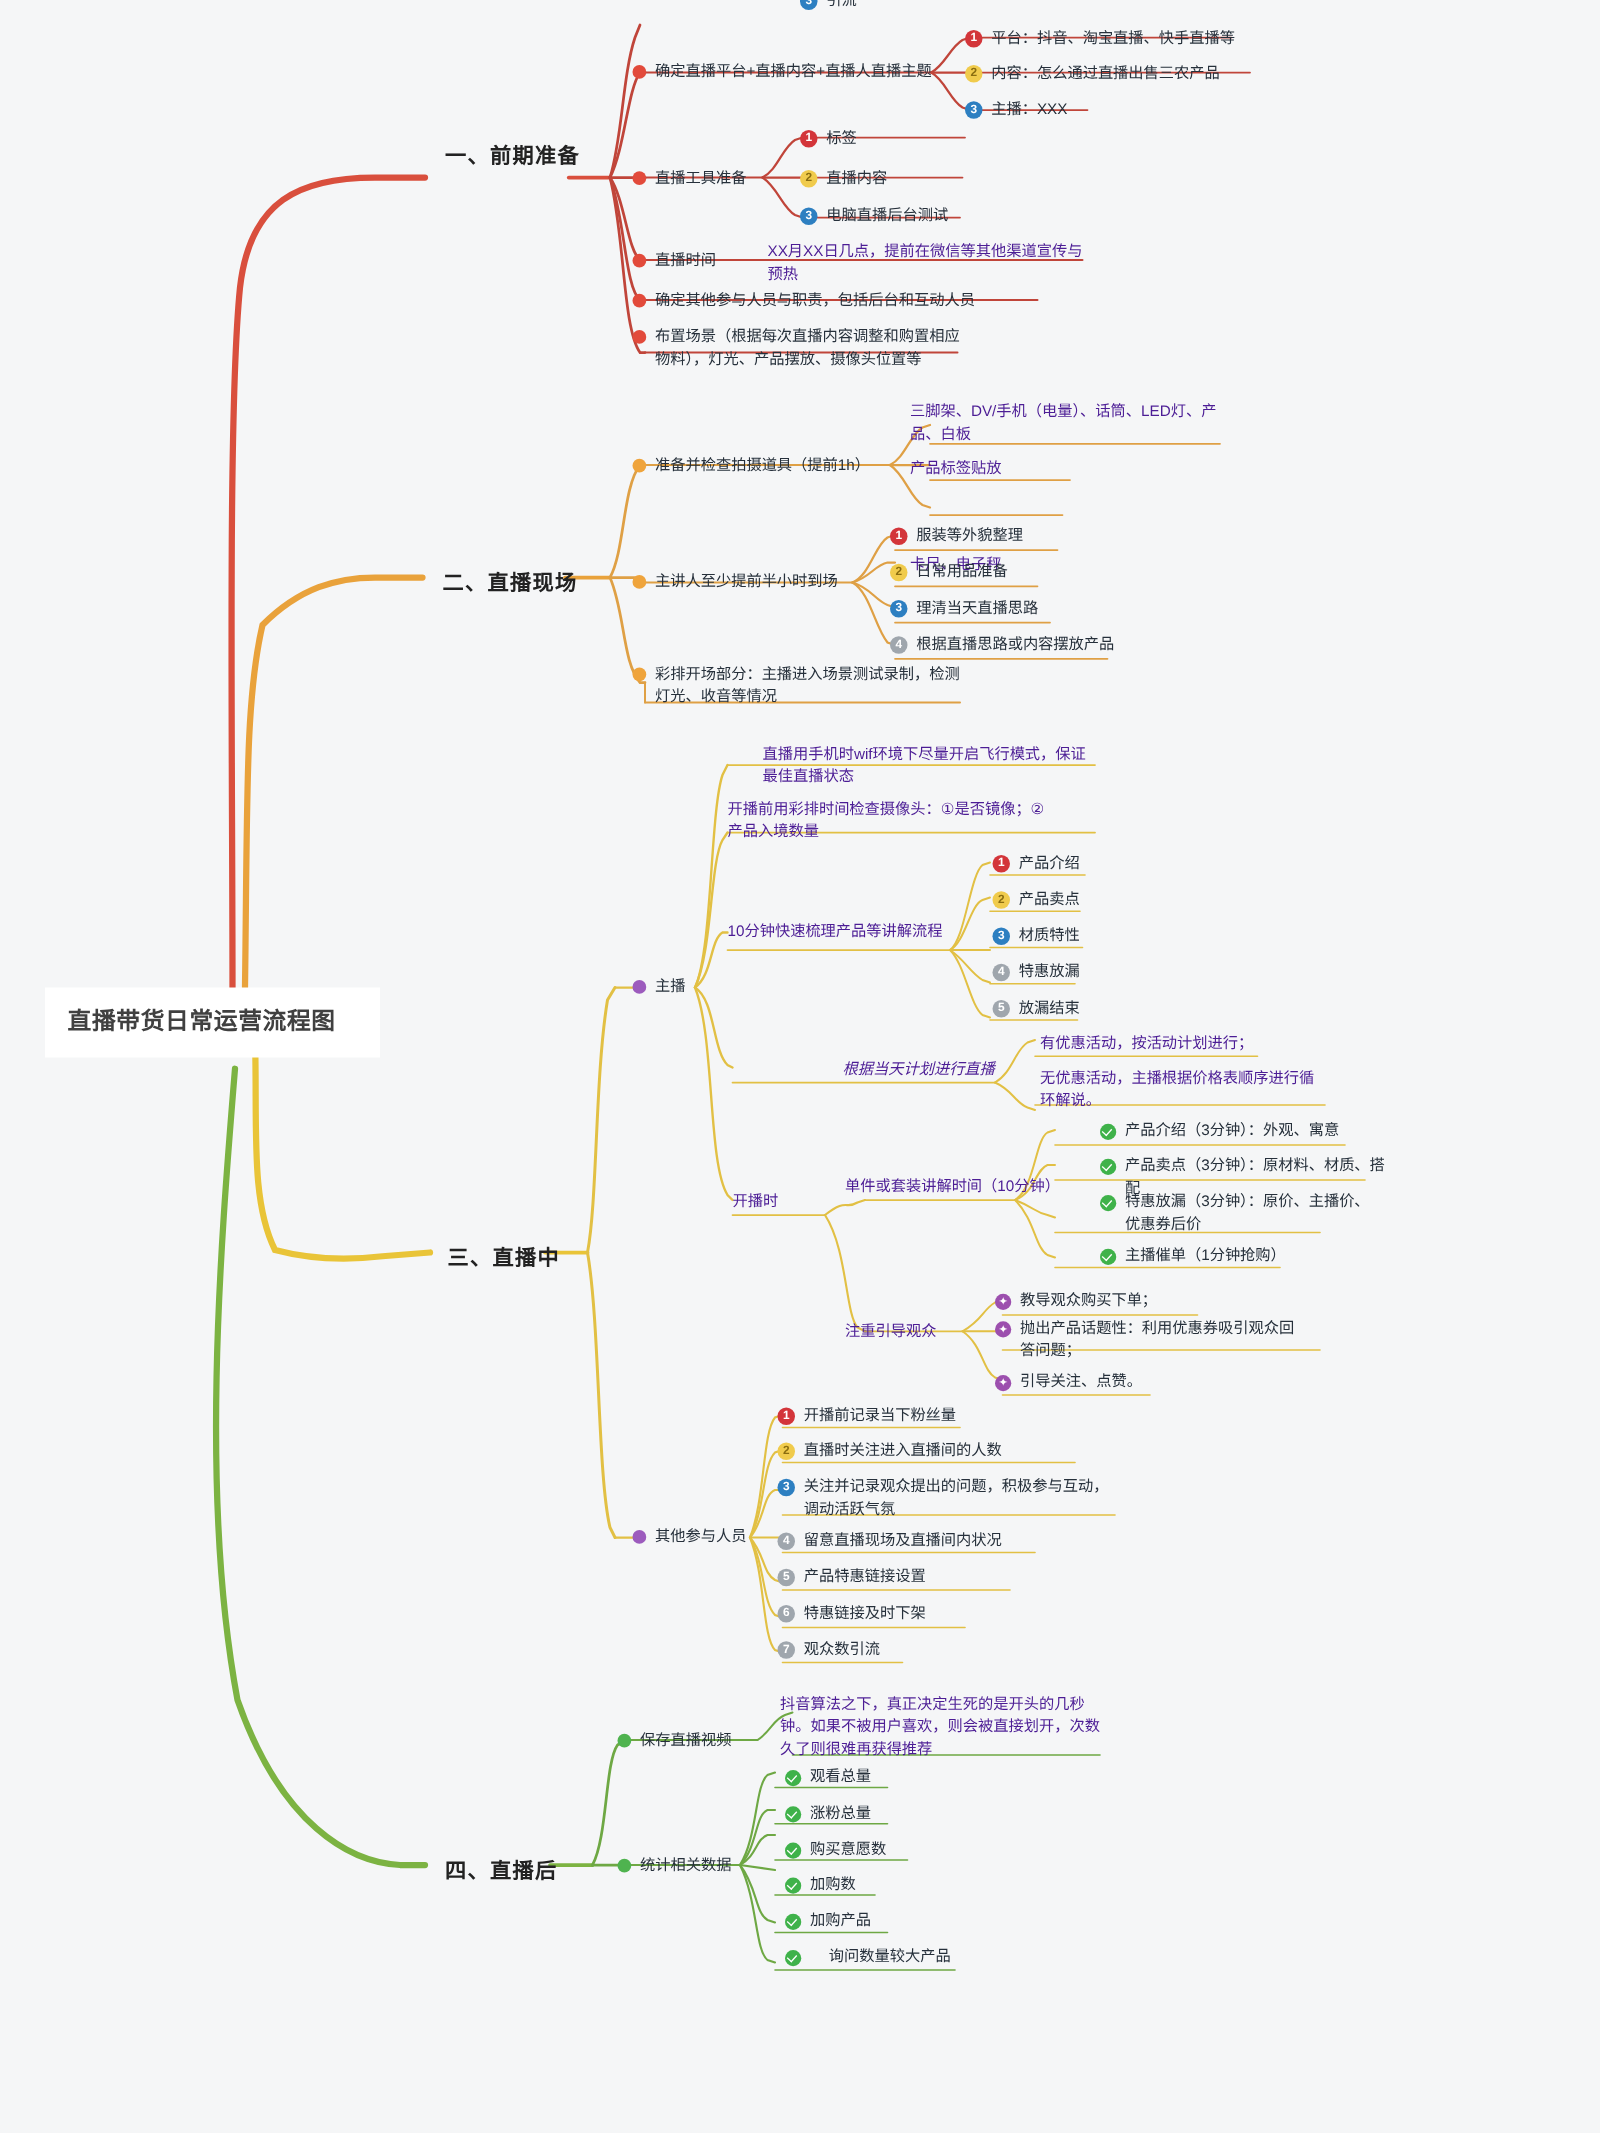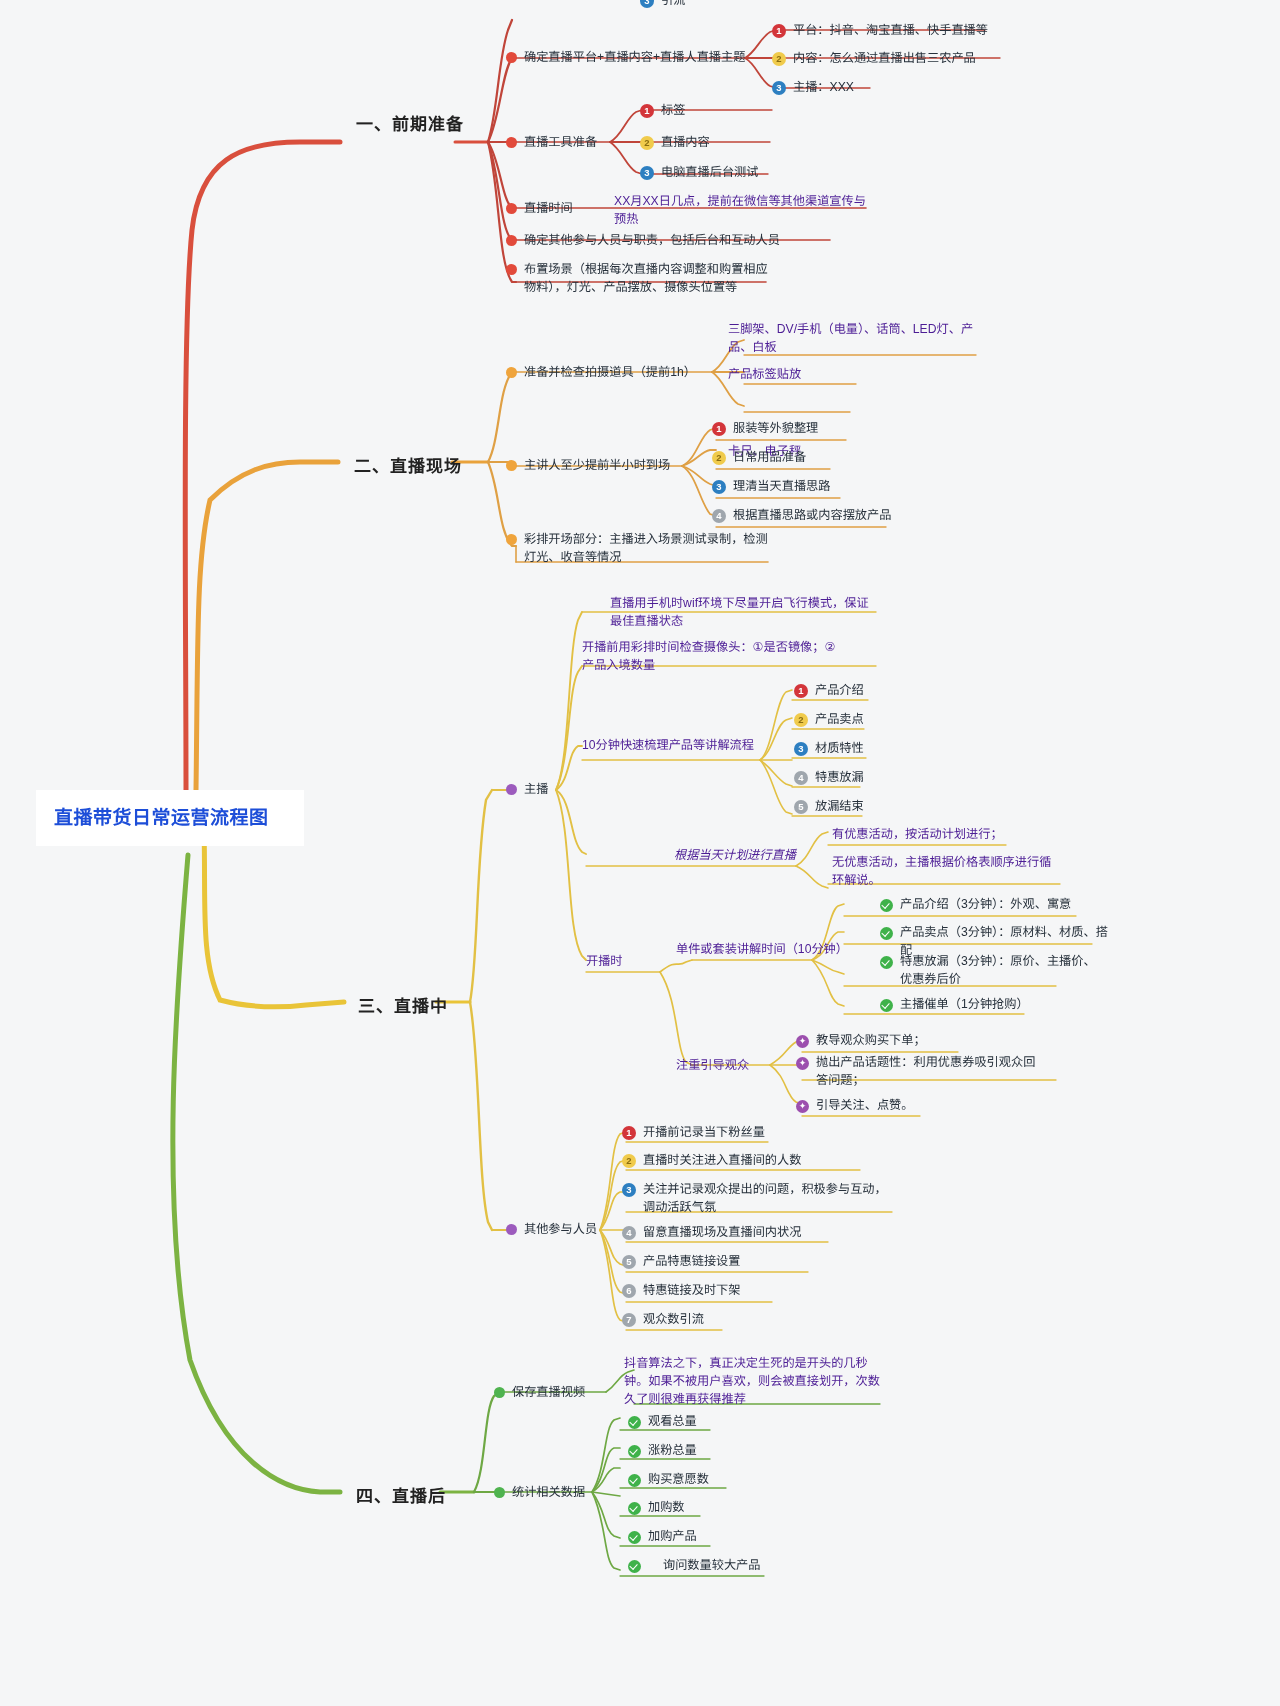--- a/index.html
+++ b/index.html
@@ -25,21 +25,21 @@
 
   
   .root-node {
     position: absolute;
     left: 36px; top: 790px;
     width: 268px;
     background: #ffffff;
     padding: 14px 18px;
     font-size: 19px;
     font-weight: bold;
-    color: #1d4ed8;
+    color: #404040;
     line-height: 1.45;
     letter-spacing: .5px;
     z-index: 20;
   }
 
   
   .sec-label {
     position: absolute;
     font-size: 17px;
     font-weight: bold;

